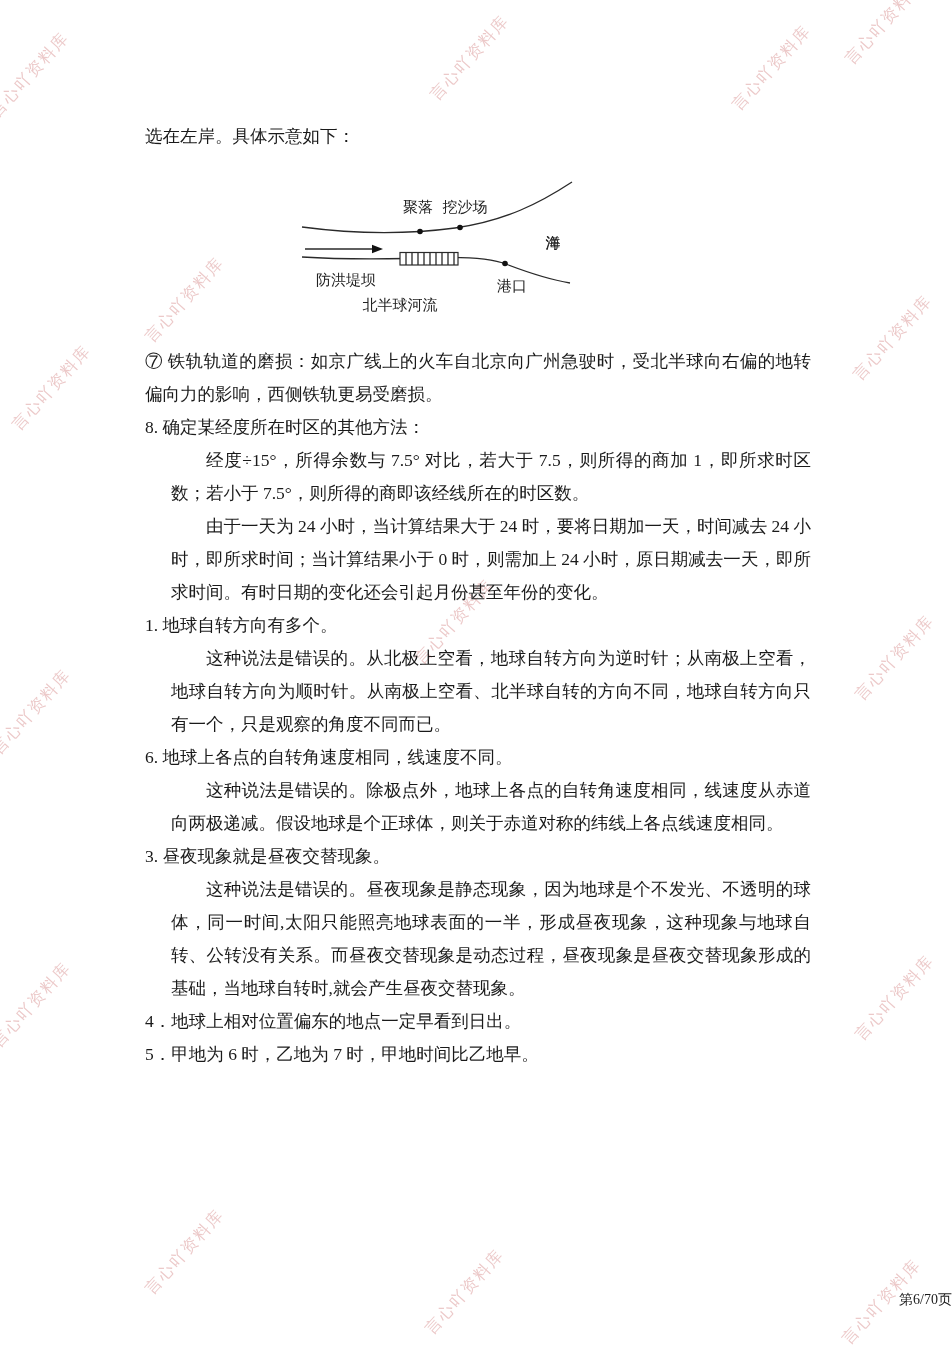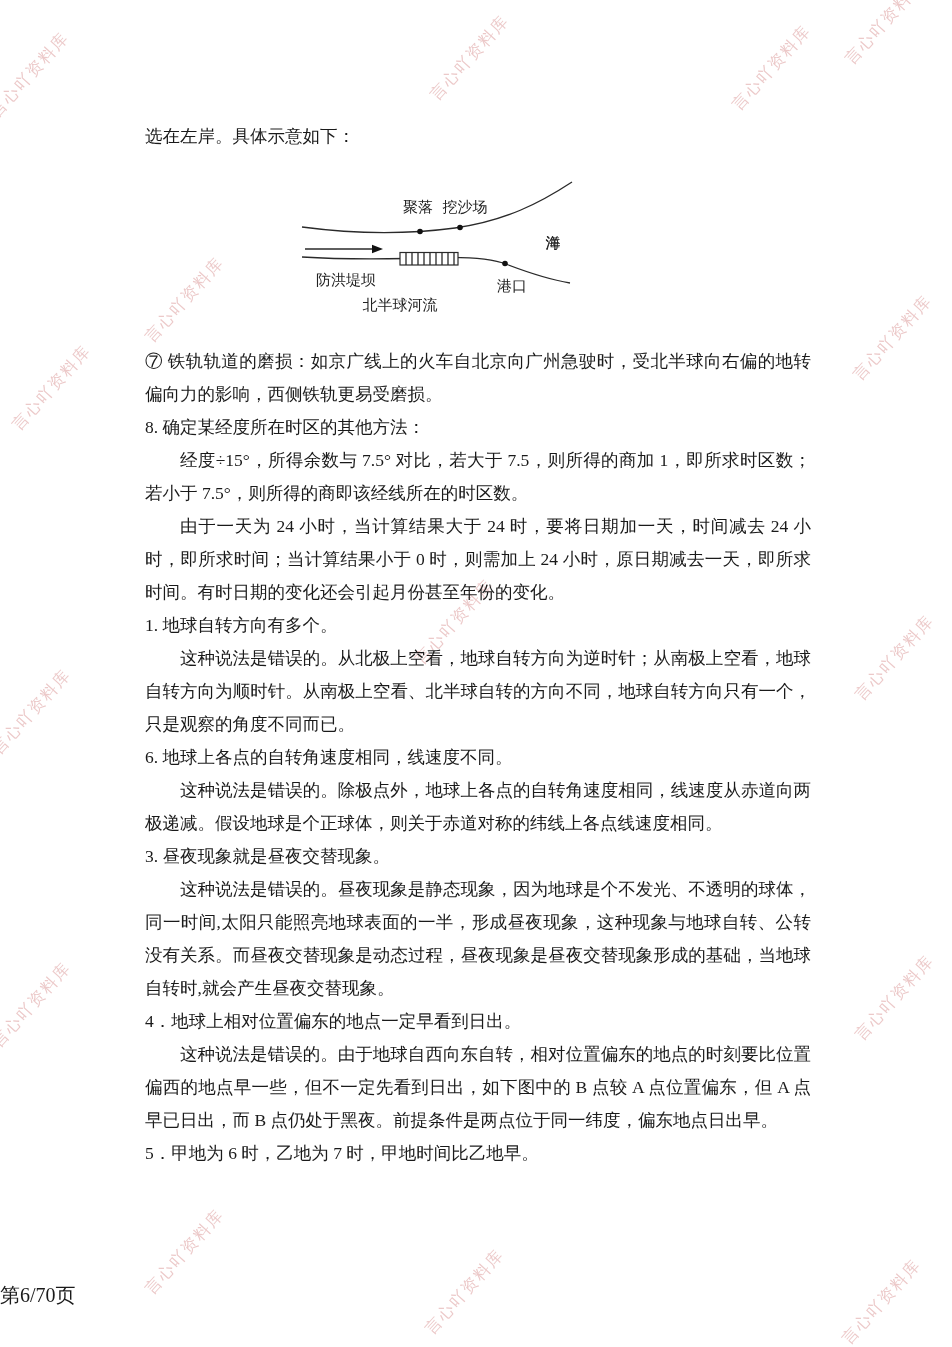--- a/index.html
+++ b/index.html
@@ -26,42 +26,42 @@
     position:absolute;
     left:145px;
     top:120px;
     width:666px;
     font-size:17.5px;
     line-height:33px;
     text-align:justify;
     z-index:2;
   }
   .content p { margin:0; }
-  p.body { text-indent:2em; }
+  p.body { text-indent:2em;margin-left:26px; }
   p.noindent { text-indent:0; }
   p.hd { font-weight:normal; text-indent:0; }
   .diagram-wrap {
     margin:26px 0 14px 155px;
     width:290px;
     height:152px;
   }
   .diagram-wrap svg { display:block; }
   .diagram-wrap text {
     font-size:15px;
     fill:#222222;
     font-family:"Liberation Serif","DejaVu Serif",serif;
   }
   .dline { stroke:#2a2a2a; stroke-width:1.3; fill:none; }
   .ddot  { fill:#111111; stroke:none; }
   .footer {
     position:absolute;
     left:0; right:0;
     bottom:38px;
-    text-align:left;
-    font-size:20px;
+    text-align:right;
+    font-size:14px;
     z-index:2;
   }
 </style>
 </head>
 <body>
 
 <div>
 
   <span class="watermark" style="left:885px;top:22px">言心吖资料库</span>
   <span class="watermark" style="left:470px;top:58px">言心吖资料库</span>
@@ -113,20 +113,19 @@
     <p class="hd">8. 确定某经度所在时区的其他方法：</p>
     <p class="body">经度÷15°，所得余数与 7.5° 对比，若大于 7.5，则所得的商加 1，即所求时区数；若小于 7.5°，则所得的商即该经线所在的时区数。</p>
     <p class="body">由于一天为 24 小时，当计算结果大于 24 时，要将日期加一天，时间减去 24 小时，即所求时间；当计算结果小于 0 时，则需加上 24 小时，原日期减去一天，即所求时间。有时日期的变化还会引起月份甚至年份的变化。</p>
     <p class="hd">1. 地球自转方向有多个。</p>
     <p class="body">这种说法是错误的。从北极上空看，地球自转方向为逆时针；从南极上空看，地球自转方向为顺时针。从南极上空看、北半球自转的方向不同，地球自转方向只有一个，只是观察的角度不同而已。</p>
     <p class="hd">6. 地球上各点的自转角速度相同，线速度不同。</p>
     <p class="body">这种说法是错误的。除极点外，地球上各点的自转角速度相同，线速度从赤道向两极递减。假设地球是个正球体，则关于赤道对称的纬线上各点线速度相同。</p>
     <p class="hd">3. 昼夜现象就是昼夜交替现象。</p>
     <p class="body">这种说法是错误的。昼夜现象是静态现象，因为地球是个不发光、不透明的球体，同一时间,太阳只能照亮地球表面的一半，形成昼夜现象，这种现象与地球自转、公转没有关系。而昼夜交替现象是动态过程，昼夜现象是昼夜交替现象形成的基础，当地球自转时,就会产生昼夜交替现象。</p>
     <p class="hd">4．地球上相对位置偏东的地点一定早看到日出。</p>
-    <p class="body">这种说法是错误的。由于地球自西向东自转，相对位置偏东的地点的时刻要比位置偏西的地点早一些，但不一定先看到日出，如下图中的 B 点较 A 点位置偏东，但 A 点早已日出，而 B 点仍处于黑夜。前提条件是两点位于同一纬度，偏东地点日出早。</p>
     <p class="hd">5．甲地为 6 时，乙地为 7 时，甲地时间比乙地早。</p>
 
   </div>
 
   <div class="footer">第6/70页</div>
 
 </div>
 
 </body></html>

